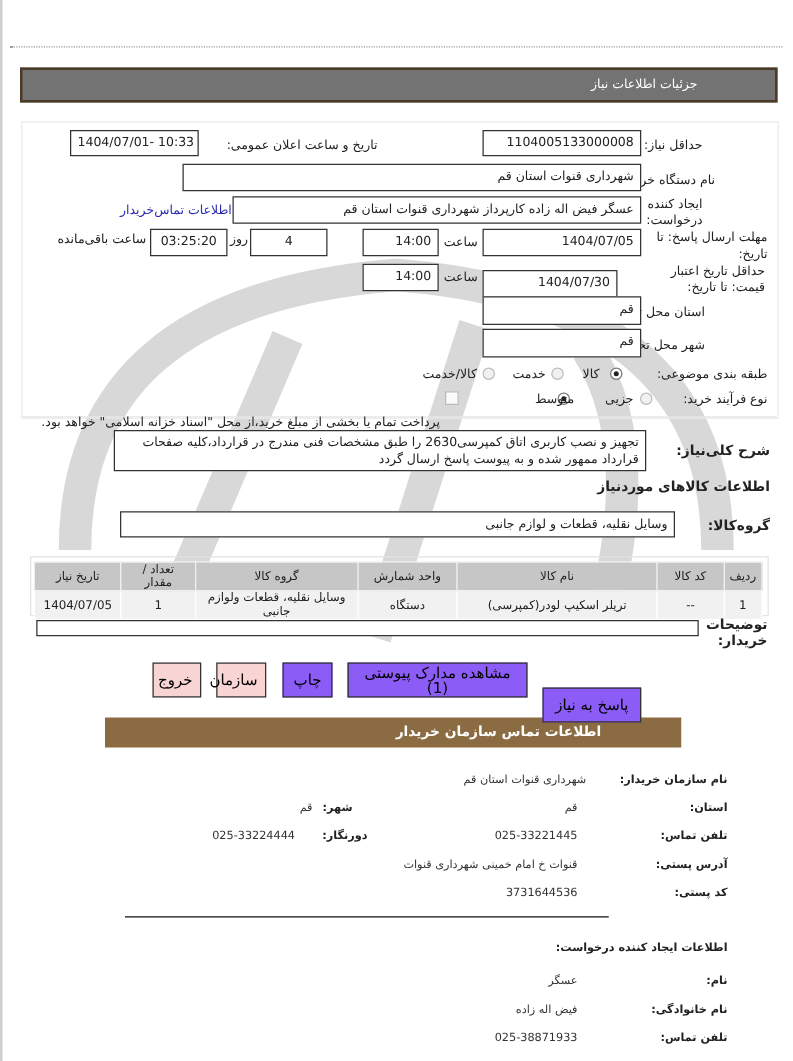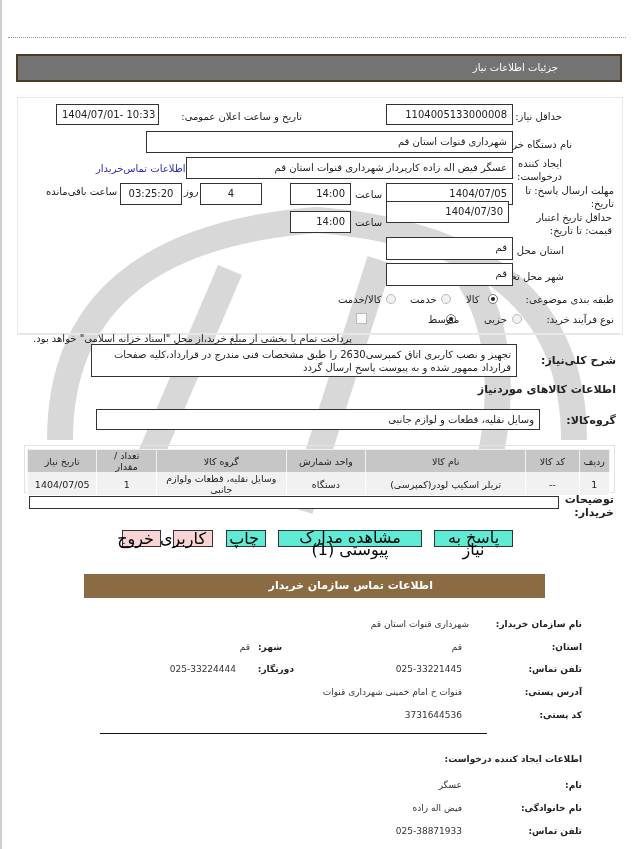--- a/index.html
+++ b/index.html
@@ -29,26 +29,26 @@
   .radio.on::after { content:""; position:absolute; left:2px; top:2px; width:4px; height:4px; border-radius:50%; background:#222; }
   .chk { position:absolute; width:9px; height:9px; border:1px solid #bbb; background:#fafafa; z-index:2; }
   .hr-line { position:absolute; left:17px; width:604px; border-top:1px solid #e6e6e6; }
   .desc-box { position:absolute; left:91px; top:344px; width:426px; height:33px; border:1px solid #333; box-sizing:border-box; background:#fff; font-size:10px; padding:3px 5px; line-height:13px; z-index:2; }
   .bold { font-weight:bold; font-size:11px; }
   table.items { position:absolute; left:27px; top:449px; width:583px; border-collapse:collapse; z-index:2; font-size:9.5px; }
   table.items th { background:#c6c6c6; font-weight:normal; height:17px; padding:0 4px; border:1px solid #f0f0f0; }
   table.items td { background:#f1f1f1; height:20px; text-align:center; padding:0 4px; border:1px solid #fff; }
   .tbl-frame { position:absolute; left:24px; top:445px; width:589px; height:46px; border:1px solid #e2e2e2; z-index:1; }
   .notes-box { position:absolute; left:29px; top:496px; width:528px; height:11px; border:1px solid #333; background:#fff; z-index:2; }
-  .btn { position:absolute; height:17px; border:1px solid #333; box-sizing:border-box; font-size:16px; text-align:center; line-height:12px; z-index:2; font-family:"DejaVu Sans", sans-serif; }
-  .btn.green { background:#5eead4; }
+  .btn { position:absolute; height:28px; border:1px solid #333; box-sizing:border-box; font-size:12px; text-align:center; line-height:12px; z-index:2; font-family:"DejaVu Sans", sans-serif; }
+  .btn.green { background:#8b5cf6; }
   .btn.pink { background:#f8d4d4; }
   .header-bar2 {
     position:absolute; left:84px; top:574px; width:461px; height:24px;
-    background:#8b6b42; color:#fff; font-weight:bold; font-size:11px; line-height:24px; padding-right:112px; box-sizing:border-box;
+    background:#8b6b42; color:#fff; font-weight:bold; font-size:11px; line-height:24px; padding-right:64px; box-sizing:border-box;
   }
   .c-lbl { position:absolute; font-size:9px; color:#222; font-weight:bold; z-index:2; }
   .c-val { position:absolute; font-size:9px; color:#333; z-index:2; }
   .divider { position:absolute; left:100px; top:733px; width:387px; border-top:1px solid #111; }
 </style>
 </head>
 <body>
 
 <div class="left-rule"></div>
 <div class="dotted"></div>
@@ -83,21 +83,21 @@
 <span class="lbl" style="right:20px; top:184px; width:108px;">مهلت ارسال پاسخ: تا تاریخ:</span>
 <div class="box ltr" style="left:386px; top:183px; width:127px; height:22px;">1404/07/05</div>
 <span class="lbl" style="left:355px; top:188px;">ساعت</span>
 <div class="box ltr" style="left:290px; top:183px; width:61px; height:22px;">14:00</div>
 <div class="box ltr" style="left:200px; top:183px; width:62px; height:22px; text-align:center;">4</div>
 <span class="lbl" style="left:184px; top:185px;">روز</span>
 <div class="box ltr" style="left:120px; top:183px; width:62px; height:22px; text-align:center;">03:25:20</div>
 <span class="lbl" style="left:46px; top:185px;">ساعت باقی‌مانده</span>
 
 <span class="lbl" style="right:22px; top:211px; width:104px;">حداقل تاریخ اعتبار قیمت: تا تاریخ:</span>
-<div class="box ltr" style="left:386px; top:201px; width:123px; height:22px;">1404/07/30</div>
+<div class="box ltr" style="left:386px; top:216px; width:108px; height:22px;">1404/07/30</div>
 <span class="lbl" style="left:355px; top:216px;">ساعت</span>
 <div class="box ltr" style="left:290px; top:211px; width:61px; height:22px;">14:00</div>
 
 <span class="lbl" style="right:70px; top:244px;">استان محل تحویل:</span>
 <div class="box" style="left:386px; top:237px; width:127px; height:23px;">قم</div>
 
 <span class="lbl" style="right:70px; top:270px;">شهر محل تحویل:</span>
 <div class="box" style="left:386px; top:263px; width:127px; height:23px;">قم</div>
 
 <span class="lbl" style="right:20px; top:293px;">طبقه بندی موضوعی:</span>
@@ -148,24 +148,24 @@
       <td>وسایل نقلیه، قطعات ولوازم جانبی</td>
       <td>1</td>
       <td>1404/07/05</td>
     </tr>
   </tbody>
 </table>
 
 <span class="lbl bold" style="right:20px; top:493px; width:50px; line-height:13px;">توضیحات خریدار:</span>
 <div class="notes-box"></div>
 
-<button class="btn green" style="left:434px; top:530px; width:79px;">پاسخ به نیاز</button>
+<button class="btn green" style="left:434px; top:550px; width:79px;">پاسخ به نیاز</button>
 <button class="btn green" style="left:278px; top:530px; width:144px;">مشاهده مدارک پیوستی (1)</button>
 <button class="btn green" style="left:226px; top:530px; width:40px;">چاپ</button>
-<button class="btn pink" style="left:173px; top:530px; width:40px;">کاربری</button>
+<button class="btn pink" style="left:173px; top:530px; width:40px;">سازمان</button>
 <button class="btn pink" style="left:122px; top:530px; width:39px;">خروج</button>
 
 <div class="header-bar2">
   <span>اطلاعات تماس سازمان خریدار</span>
 </div>
 
 <span class="c-lbl" style="right:52px; top:619px;">نام سازمان خریدار:</span>
 <span class="c-val" style="right:165px; top:619px;">شهرداری قنوات استان قم</span>
 
 <span class="c-lbl" style="right:52px; top:642px;">استان:</span>

